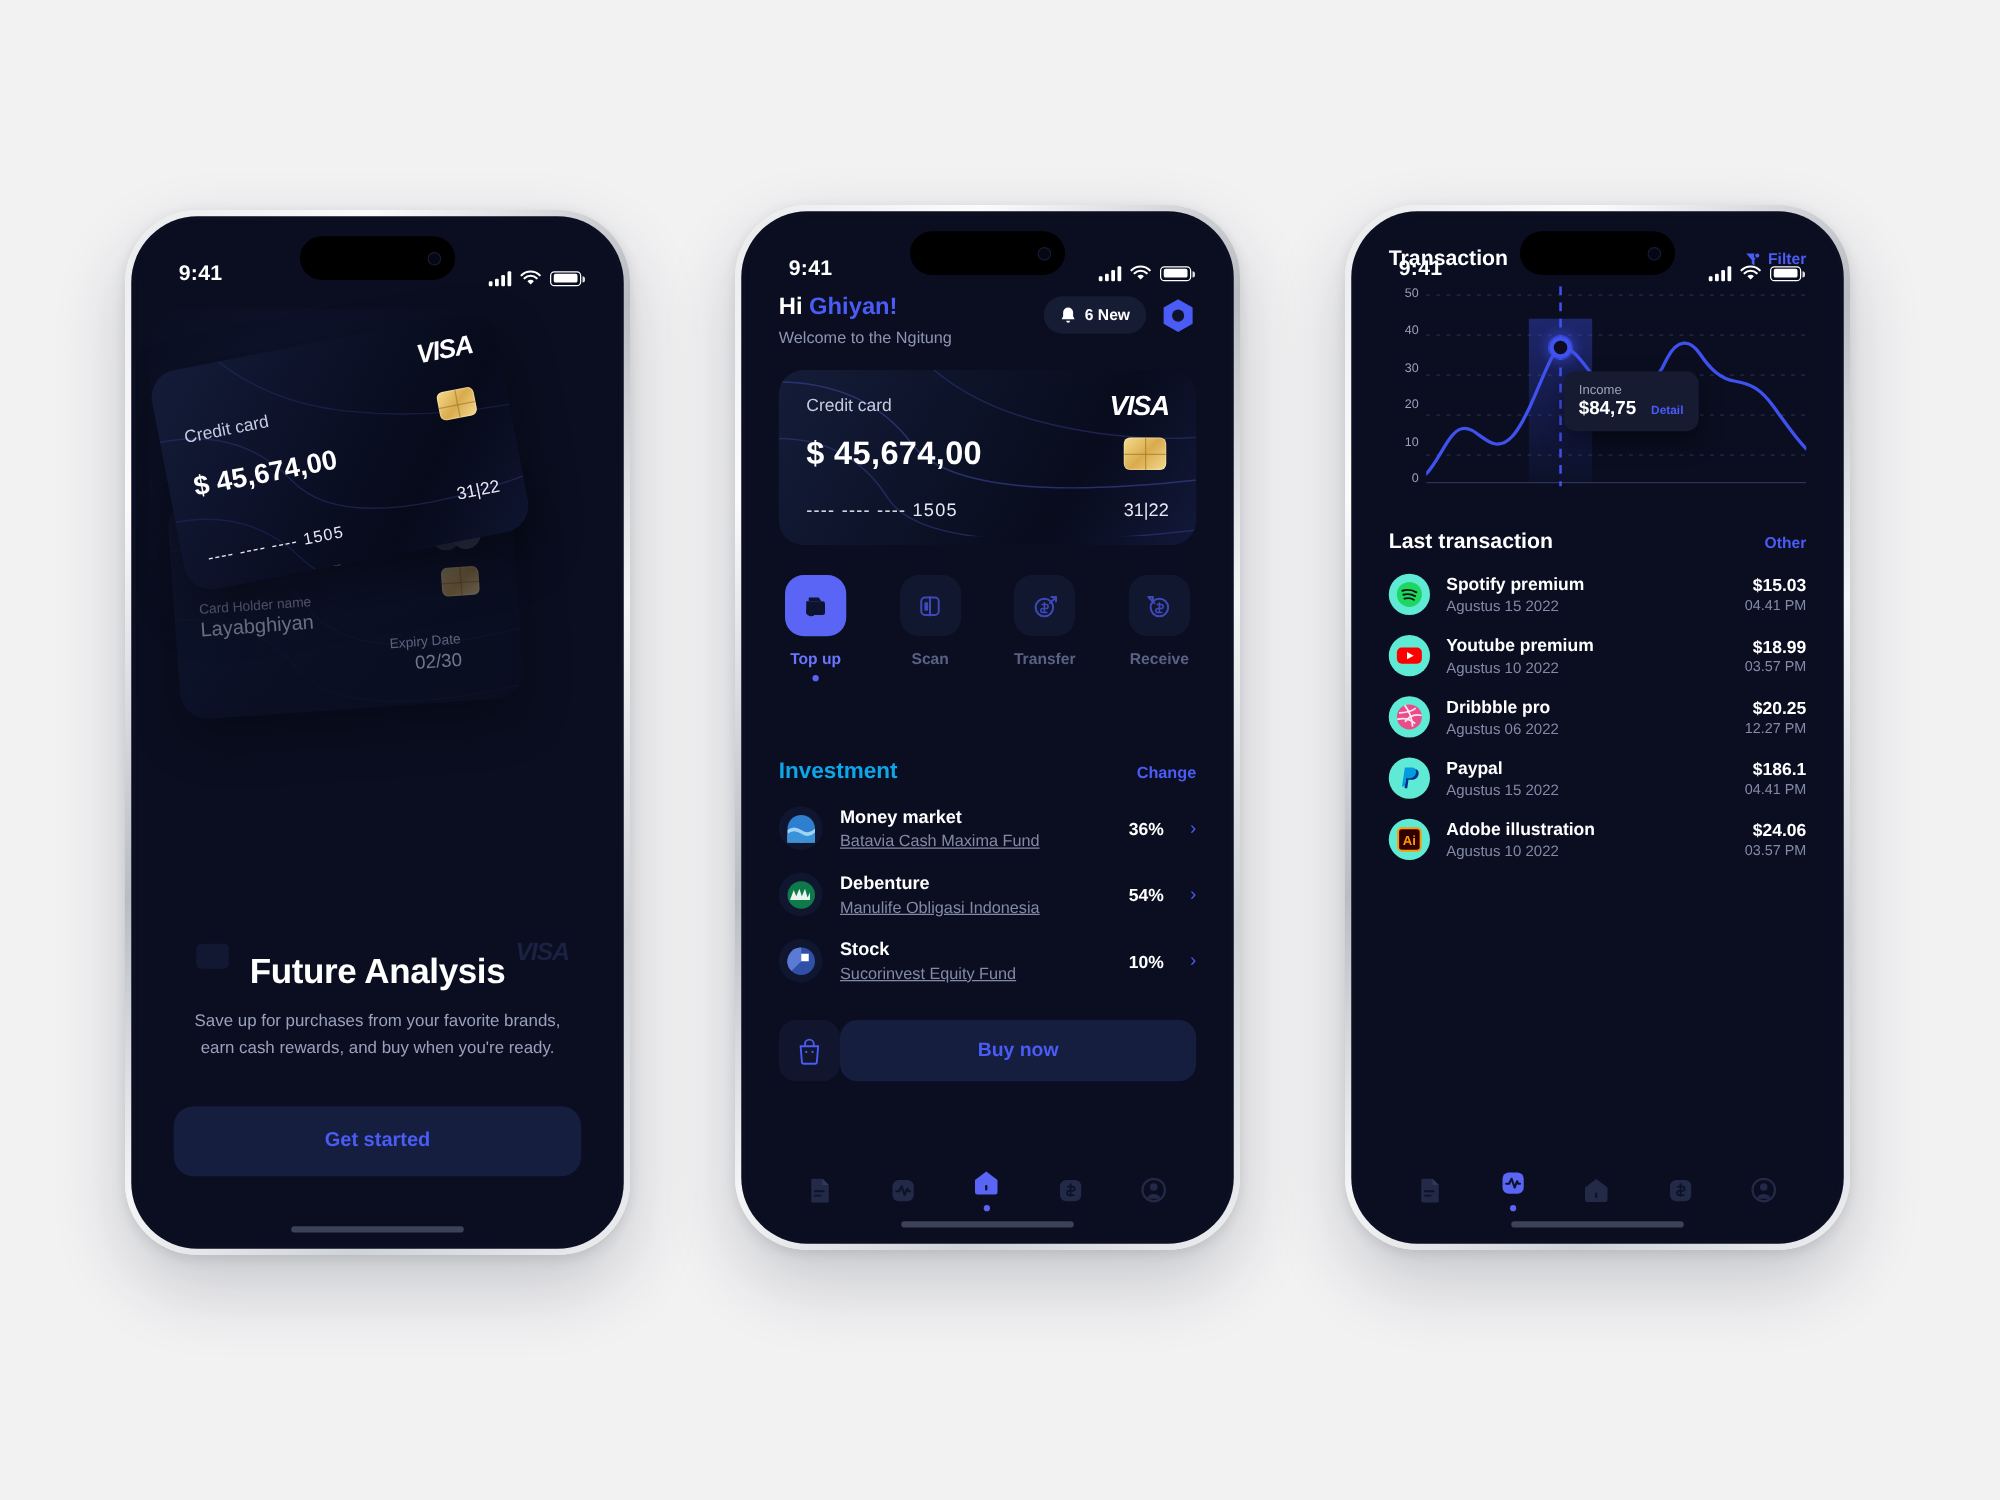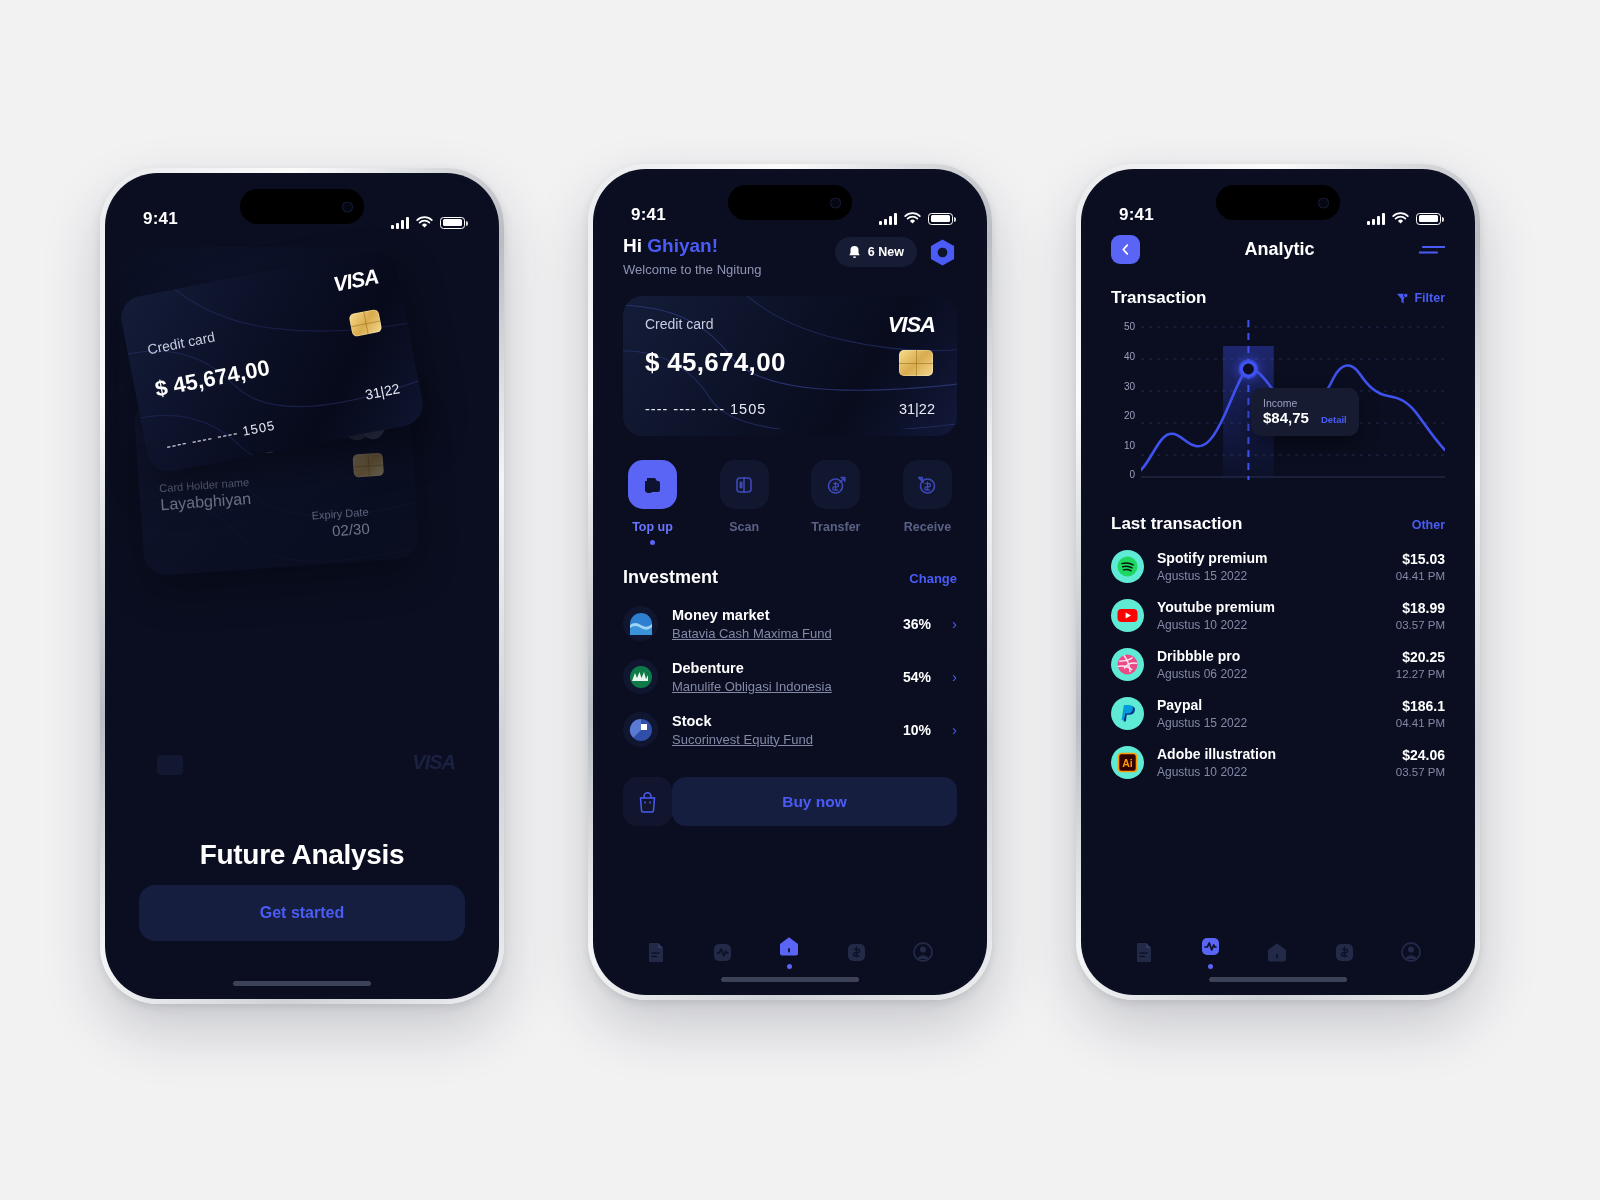--- a/index.html
+++ b/index.html
@@ -146,21 +146,21 @@
   .act-ico {
     width:49px; height:49px; border-radius:15px; background:#121730;
     display:flex; align-items:center; justify-content:center; margin:0 auto;
   }
   .action.on .act-ico { background:#5a64f5; }
   .act-lbl { margin-top:11px; font-size:12.5px; color:#5a6184; font-weight:600; }
   .action.on .act-lbl { color:#6b76ff; }
   .act-dot { width:5px; height:5px; border-radius:50%; background:#5a64f5; margin:6px auto 0; }
 
   .sec-head { display:flex; align-items:baseline; justify-content:space-between; margin-top:22px; }
-  .sec-title { font-size:18px; font-weight:800; color:#ffffff; }
+  .sec-title { font-size:18px; font-weight:800; color:#0ea5e9;margin-top:39px; }
   .sec-link { font-size:13px; color:#4a5cf5; font-weight:600; cursor:pointer; }
 
   .inv { display:flex; align-items:center; gap:14px; margin-top:18px; cursor:pointer; }
   .inv-ico { width:35px; height:35px; border-radius:50%; background:#111630;
              display:flex; align-items:center; justify-content:center; flex:0 0 35px; }
   .inv-txt { flex:1; }
   .inv-name { font-size:14.5px; font-weight:700; color:#fff; }
   .inv-desc { font-size:13px; color:#838aa8; margin-top:3px;text-decoration:underline; }
   .inv-pct { font-size:14px; font-weight:700; color:#fff; margin-right:7px; }
   .chev { color:#4a5cf5; font-size:15px; }
@@ -277,20 +277,21 @@
           <div style="position:absolute;right:20px;bottom:30px;font-size:14px;color:#e7eaf4;">31|22</div>
           <div class="visa" style="right:20px;top:14px;font-size:21px;">VISA</div>
           <div class="chip" style="right:26px;top:58px;"></div>
         </div>
 
         <div class="ghost-chip"></div>
         <div class="ghost-visa">VISA</div>
 
         <div class="s1-bottom">
           <div class="s1-title">Future Analysis</div>
+          <div class="s1-sub">Save up for purchases from your favorite brands, earn cash rewards, and buy when you're ready.</div>
           <div class="btn-primary">Get started</div>
         </div>
       </div>
       <div class="home-ind"></div>
     </div>
       </div>
   </div>
 
   <div class="phone" id="phone2">
     <div class="phone-inner">
@@ -516,31 +517,20 @@
           <svg width="17" height="13" viewBox="0 0 17 13">
             <path d="M8.5 11.6 5.9 8.9a3.7 3.7 0 0 1 5.2 0z" fill="#fff"></path>
             <path d="M3.6 6.6a7 7 0 0 1 9.8 0" stroke="#fff" stroke-width="1.7" fill="none" stroke-linecap="round"></path>
             <path d="M1.2 4.2a10.4 10.4 0 0 1 14.6 0" stroke="#fff" stroke-width="1.7" fill="none" stroke-linecap="round"></path>
           </svg>
           <div class="batt"></div>
         </div>
       </div>
 
       <div class="s3">
-        <div class="nav3">
-          <div class="backbtn">
-            <svg width="13" height="13" viewBox="0 0 13 13">
-              <path d="M8.3 2.2 4.3 6.5l4 4.3" fill="none" stroke="#fff" stroke-width="1.8" stroke-linecap="round" stroke-linejoin="round"></path>
-            </svg>
-          </div>
-          <div class="nav3-title">Analytic</div>
-          <svg class="menubtn" height="13" viewBox="0 0 26 13">
-            <path d="M4 4h22M0 9.5h18" stroke="#4a5cf5" stroke-width="2.2" stroke-linecap="round"></path>
-          </svg>
-        </div>
 
         <div class="tr-head">
           <div class="tr-title">Transaction</div>
           <div class="filter">
             <svg width="13" height="13" viewBox="0 0 13 13">
               <path d="M1 1.8h11L7.6 7v4.4L5.4 10V7z" fill="#4a5cf5"></path>
               <circle cx="9.8" cy="3.4" r="2.2" fill="#4a5cf5" stroke="#0a0e20" stroke-width="1"></circle>
             </svg>
             <span>Filter</span>
           </div>

